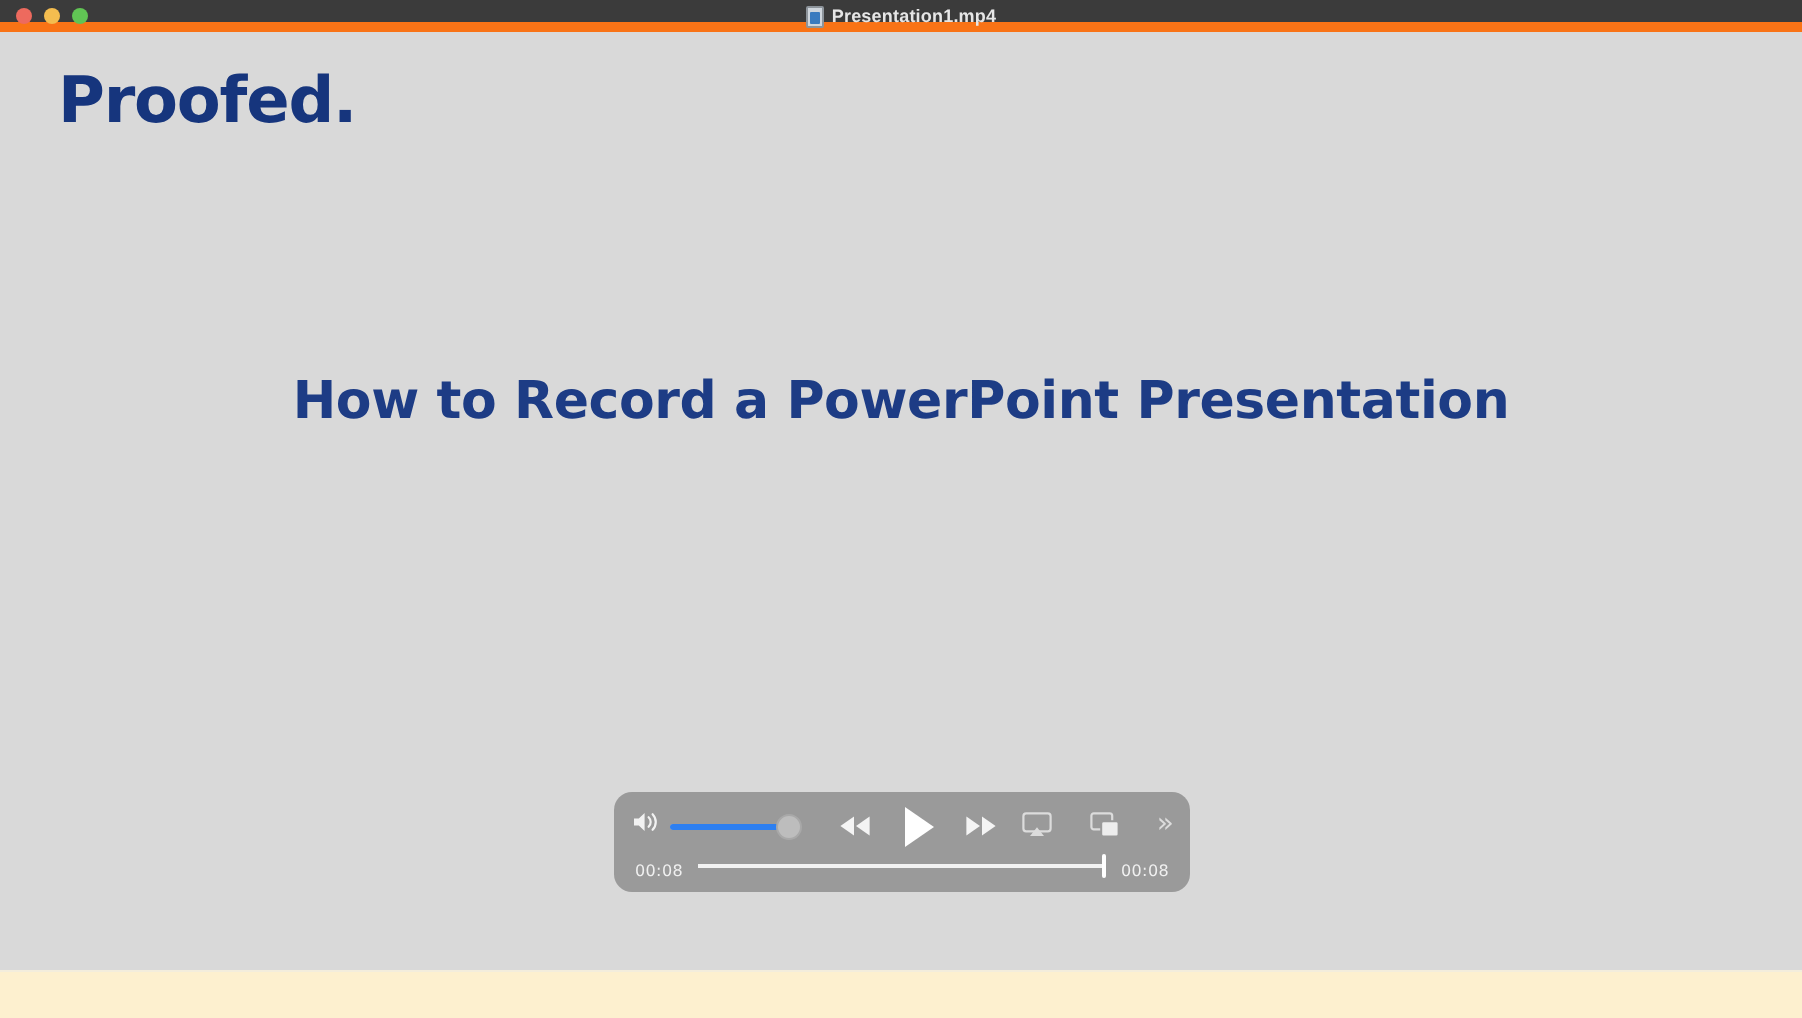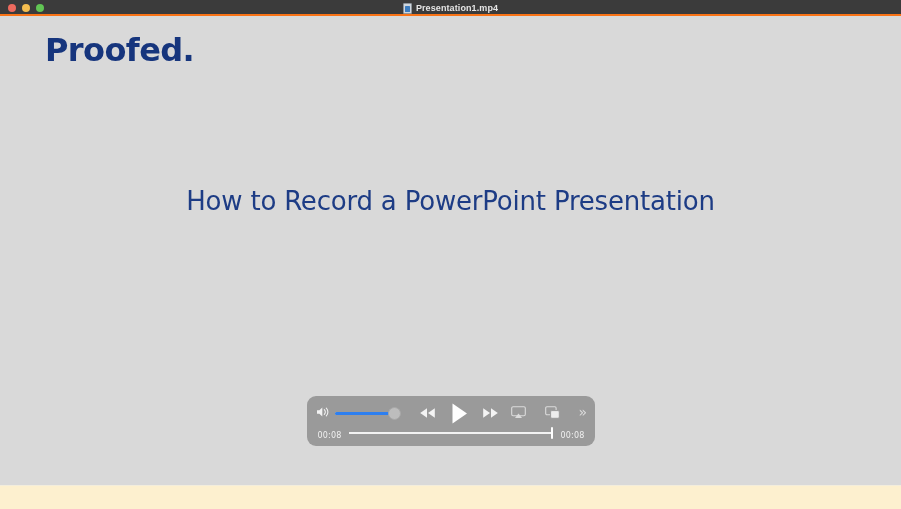--- a/index.html
+++ b/index.html
@@ -23,21 +23,21 @@
     overflow: hidden;
   }
 
   
   #titlebar {
     position: absolute;
     left: 0; top: 0;
     width: 901px;
     height: 16px;
     background: #3b3b3b;
-    border-bottom: 2px solid #f97316;
+    border-bottom: 5px solid #f97316;
     display: flex;
     align-items: center;
     box-sizing: border-box;
   }
   #traffic-lights {
     position: absolute;
     left: 8px;
     top: 0;
     height: 16px;
     display: flex;
@@ -104,32 +104,31 @@
   #brand-logo {
     position: absolute;
     left: 29px;
     top: 17px;
     color: #16357d;
     font-size: 32px;
     font-weight: bold;
     letter-spacing: -0.6px;
     font-family: "DejaVu Sans", sans-serif;
     line-height: 1;
-    margin-left: 16px;
   }
 
   #slide-title {
     position: absolute;
     left: 0;
     right: 0;
     top: 169px;
     text-align: center;
     color: #1d3c85;
     font-size: 26px;
-    font-weight: normal;
+    font-weight: bold;
     letter-spacing: -0.2px;
     font-family: "DejaVu Sans", sans-serif;
   }
 
   
   #video-controls {
     position: absolute;
     left: 307px;
     top: 379px;
     width: 288px;

